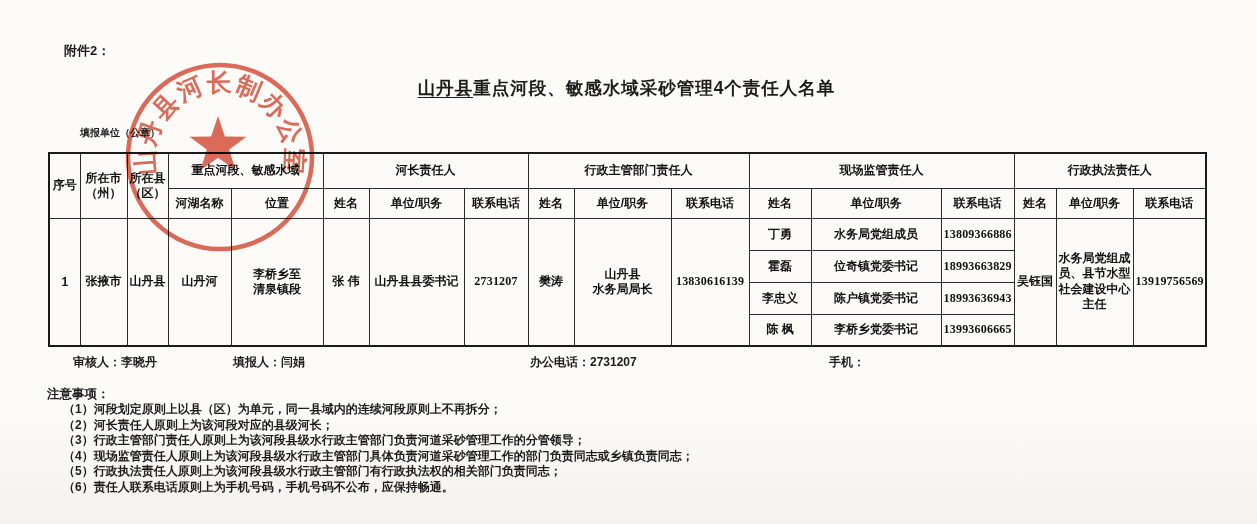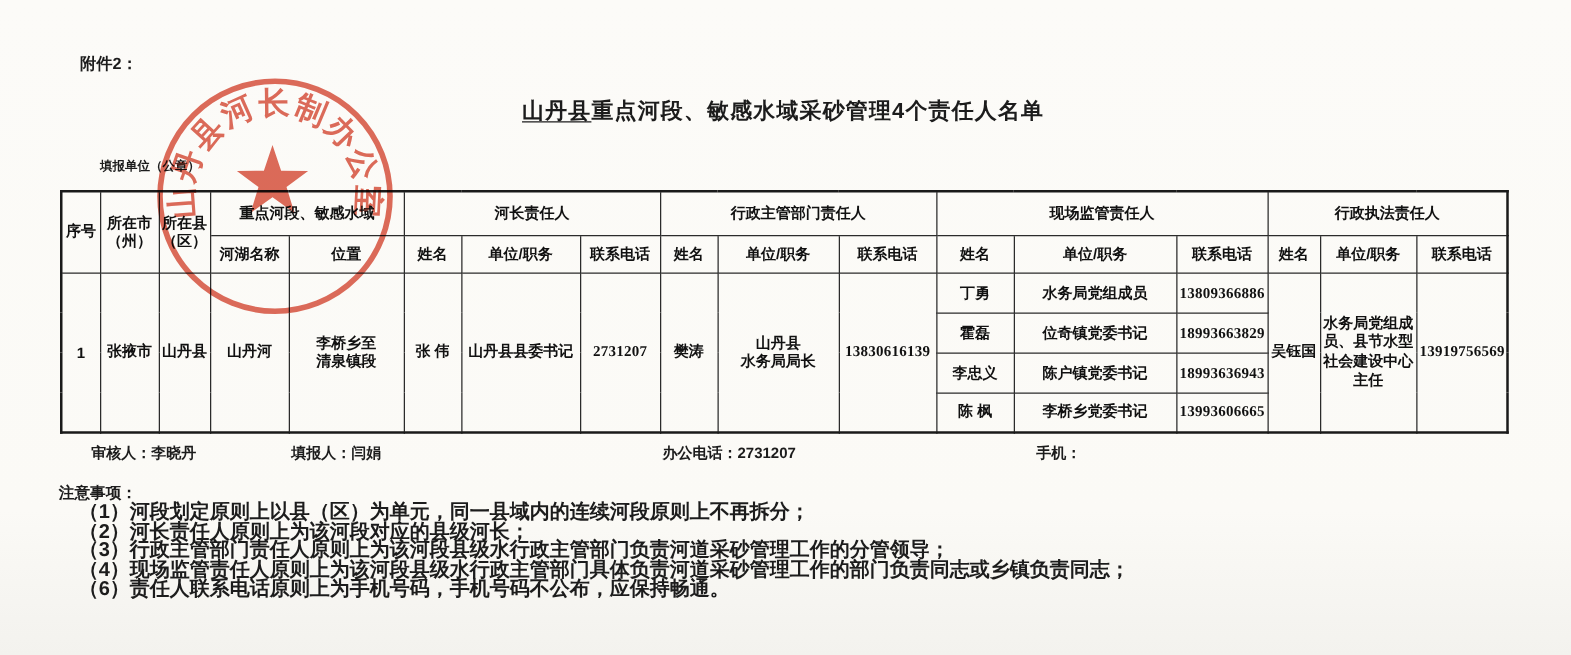--- a/index.html
+++ b/index.html
@@ -50,21 +50,21 @@
   .f-reviewer { left:73px; }
   .f-filler   { left:233px; }
   .f-office   { left:530px; }
   .f-mobile   { left:793px;margin-left:36px; }
   .notes-title {
     position:absolute; left:47px; top:386px;
     font-size:12.5px; font-weight:bold;
   }
   .notes {
     position:absolute; left:63px; top:402px; width:1100px;
-    font-size:16px; font-weight:bold; line-height:15.5px;
+    font-size:12px; font-weight:bold; line-height:15.5px;
   }
   .seal {
     position:absolute; left:113px; top:50px;
     mix-blend-mode:multiply; pointer-events:none;
   }
 </style>
 </head>
 <body>
 
 <div class="page">
@@ -173,20 +173,21 @@
     <span class="f-office">办公电话：2731207</span>
     <span class="f-mobile">手机：</span>
   </div>
 
   <div class="notes-title">注意事项：</div>
   <div class="notes">
     <div>（1）河段划定原则上以县（区）为单元，同一县域内的连续河段原则上不再拆分；</div>
     <div>（2）河长责任人原则上为该河段对应的县级河长；</div>
     <div>（3）行政主管部门责任人原则上为该河段县级水行政主管部门负责河道采砂管理工作的分管领导；</div>
     <div>（4）现场监管责任人原则上为该河段县级水行政主管部门具体负责河道采砂管理工作的部门负责同志或乡镇负责同志；</div>
+    <div>（5）行政执法责任人原则上为该河段县级水行政主管部门有行政执法权的相关部门负责同志；</div>
     <div>（6）责任人联系电话原则上为手机号码，手机号码不公布，应保持畅通。</div>
   </div>
 
   <svg class="seal" width="220" height="212" viewBox="0 0 220 212" aria-hidden="true">
     <g opacity="0.78">
       <circle cx="107" cy="107" r="92" fill="none" stroke="#d5432e" stroke-width="4.5"></circle>
       <polygon fill="#d5432e" points="105,66 111.9,86.5 133.5,86.7 116.2,99.6 122.6,120.3 105,107.8 87.4,120.3 93.8,99.6 76.5,86.7 98.1,86.5"></polygon>
       <defs>
         <path id="sealArc" d="M 43.25 124.1 A 66 66 0 1 1 170.75 124.1" fill="none"></path>
       </defs>

